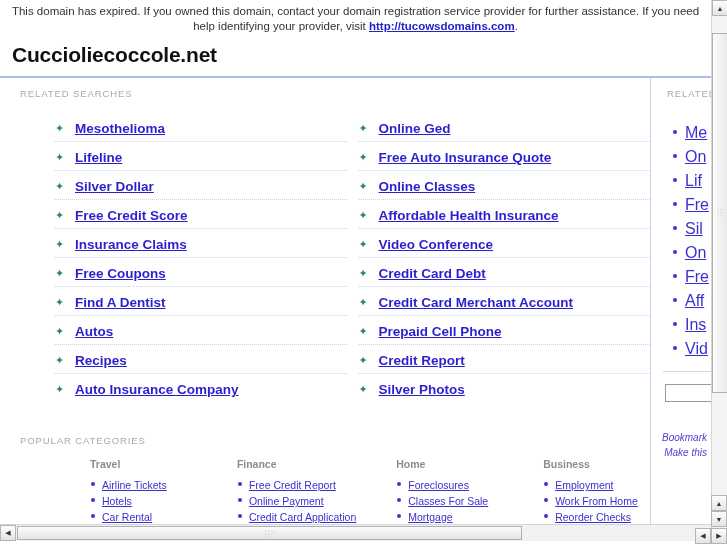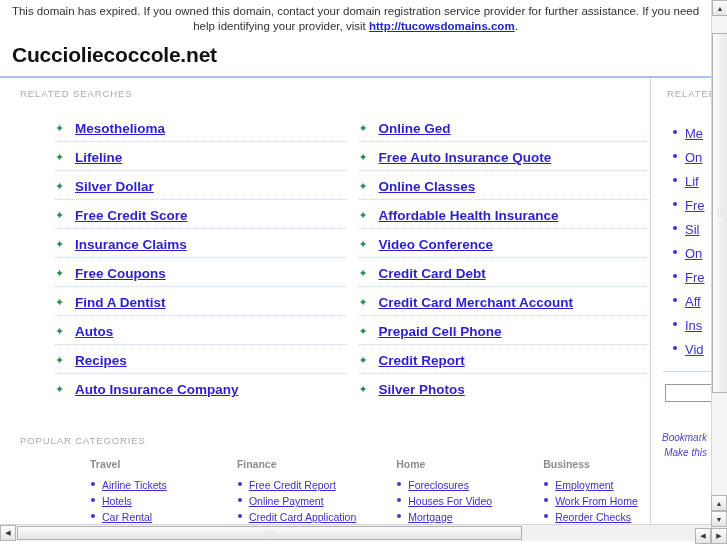--- a/index.html
+++ b/index.html
@@ -158,21 +158,21 @@
   }
   .rp-dot {
     position: absolute; left: 0; top: 9px;
     width: 4px; height: 4px;
     border-radius: 50%;
     background: #4433cc;
   }
   .rp-link {
     color: #3a2fd0;
     text-decoration: underline;
-    font-size: 13px;
+    font-size: 16px;
   }
   .rp-rule {
     margin: 10px 0 0 12px;
     height: 1px;
     background: #c9d6f0;
     width: 60px;
   }
   .rp-search {
     margin: 12px 0 0 14px;
     width: 58px; height: 18px;
@@ -318,21 +318,21 @@
               </div>
               <div class="pc-col">
                 <div class="pc-head">Finance</div>
                 <div class="pc-item"><span class="pc-dot"></span><a class="pc-link" href="#">Free Credit Report</a></div>
                 <div class="pc-item"><span class="pc-dot"></span><a class="pc-link" href="#">Online Payment</a></div>
                 <div class="pc-item"><span class="pc-dot"></span><a class="pc-link" href="#">Credit Card Application</a></div>
               </div>
               <div class="pc-col">
                 <div class="pc-head">Home</div>
                 <div class="pc-item"><span class="pc-dot"></span><a class="pc-link" href="#">Foreclosures</a></div>
-                <div class="pc-item"><span class="pc-dot"></span><a class="pc-link" href="#">Houses For Video</a></div>
+                <div class="pc-item"><span class="pc-dot"></span><a class="pc-link" href="#">Classes For Sale</a></div>
                 <div class="pc-item"><span class="pc-dot"></span><a class="pc-link" href="#">Mortgage</a></div>
               </div>
               <div class="pc-col">
                 <div class="pc-head">Business</div>
                 <div class="pc-item"><span class="pc-dot"></span><a class="pc-link" href="#">Employment</a></div>
                 <div class="pc-item"><span class="pc-dot"></span><a class="pc-link" href="#">Work From Home</a></div>
                 <div class="pc-item"><span class="pc-dot"></span><a class="pc-link" href="#">Reorder Checks</a></div>
               </div>
             </div>
         </div>

